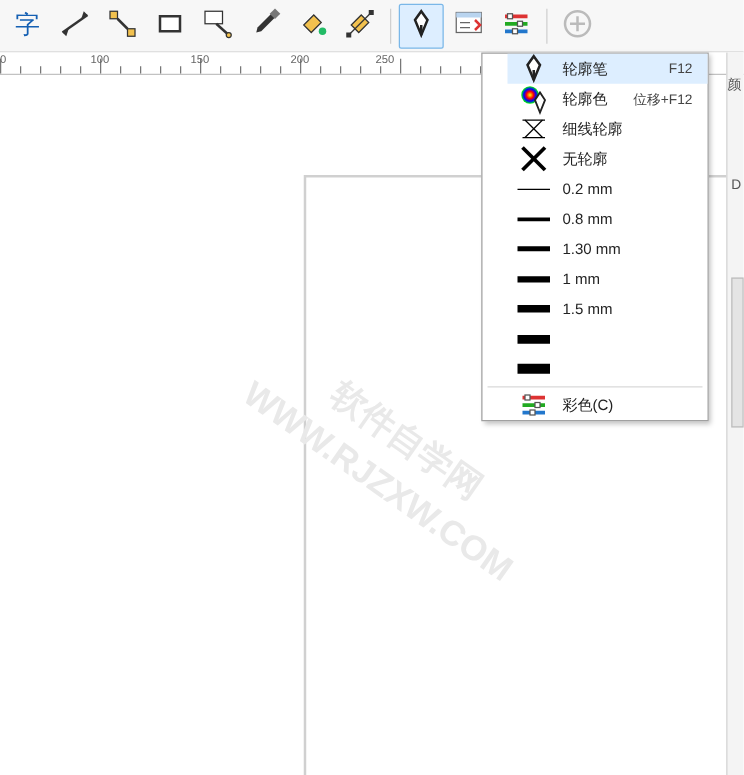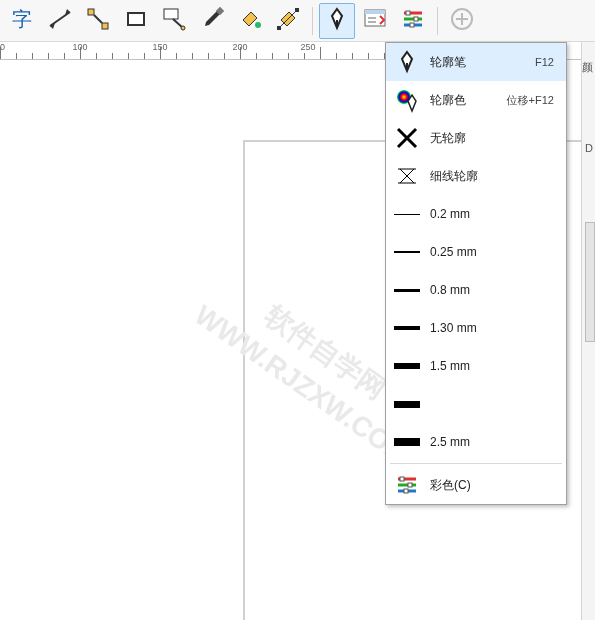--- a/index.html
+++ b/index.html
@@ -88,24 +88,25 @@
   top: 42px; left: 385px;
   width: 182px;
   background: #fff;
   border: 1px solid #a0a0a0;
   box-shadow: 2px 2px 4px rgba(0,0,0,.25);
   z-index: 100;
 }
 .menuitem {
   display: flex;
   align-items: center;
-  height: 38px;
+  height: 24px;
   padding: 0 8px;
   cursor: pointer;
   gap: 10px;
+  margin-left: 20px;
 }
 .menuitem:hover, .menuitem.selected {
   background: #def;
 }
 .menuitem .ico {
   width: 26px; height: 26px;
   display: flex; align-items: center; justify-content: center;
   flex: none;
 }
 .menuitem .lbl { flex: 1; color: #222; }
@@ -300,63 +301,62 @@
           </defs>
           <path d="M14 14 L18 8 L22 14 L18 24 Z" fill="#fff" stroke="#222" stroke-width="1.5"></path>
         </svg>
       </span>
       <span class="lbl">轮廓色</span>
       <span class="sc">位移+F12</span>
     </div>
     <div class="menuitem">
       <span class="ico">
         <svg width="26" height="26" viewBox="0 0 26 26">
-          <line x1="4" y1="4" x2="22" y2="22" stroke="#000" stroke-width="3"></line>
-          <line x1="22" y1="4" x2="4" y2="22" stroke="#000" stroke-width="3"></line>
-        </svg>
-      </span>
-      <span class="lbl">无轮廓</span>
-    </div>
-    <div class="menuitem">
-      <span class="ico">
-        <svg width="26" height="26" viewBox="0 0 26 26">
           <line x1="4" y1="6" x2="22" y2="6" stroke="#000"></line>
           <line x1="4" y1="20" x2="22" y2="20" stroke="#000"></line>
           <line x1="6" y1="6" x2="20" y2="20" stroke="#000"></line>
           <line x1="20" y1="6" x2="6" y2="20" stroke="#000"></line>
         </svg>
       </span>
       <span class="lbl">细线轮廓</span>
     </div>
     <div class="menuitem">
+      <span class="ico">
+        <svg width="26" height="26" viewBox="0 0 26 26">
+          <line x1="4" y1="4" x2="22" y2="22" stroke="#000" stroke-width="3"></line>
+          <line x1="22" y1="4" x2="4" y2="22" stroke="#000" stroke-width="3"></line>
+        </svg>
+      </span>
+      <span class="lbl">无轮廓</span>
+    </div>
+    <div class="menuitem">
       <div class="lw-sample" style="height: 1px;"></div>
       <span class="lbl">0.2 mm</span>
     </div>
     <div class="menuitem">
-      <div class="lw-sample" style="height: 2px;"></div>
-      <span class="lbl">0.25 mm</span>
-    </div>
-    <div class="menuitem">
       <div class="lw-sample" style="height: 3px;"></div>
       <span class="lbl">0.8 mm</span>
     </div>
     <div class="menuitem">
       <div class="lw-sample" style="height: 4px;"></div>
       <span class="lbl">1.30 mm</span>
     </div>
     <div class="menuitem">
+      <div class="lw-sample" style="height: 5px;"></div>
+      <span class="lbl">1 mm</span>
+    </div>
+    <div class="menuitem">
       <div class="lw-sample" style="height: 6px;"></div>
       <span class="lbl">1.5 mm</span>
     </div>
     <div class="menuitem">
       <div class="lw-sample" style="height: 7px;"></div>
     </div>
     <div class="menuitem">
       <div class="lw-sample" style="height: 8px;"></div>
-      <span class="lbl">2.5 mm</span>
     </div>
     <div class="msep"></div>
     <div class="menuitem">
       <span class="ico">
         <svg width="26" height="26" viewBox="0 0 26 26">
           <line x1="4" y1="7" x2="22" y2="7" stroke="#d33" stroke-width="3"></line>
           <line x1="4" y1="13" x2="22" y2="13" stroke="#2a2" stroke-width="3"></line>
           <line x1="4" y1="19" x2="22" y2="19" stroke="#27c" stroke-width="3"></line>
           <rect x="6" y="5" width="4" height="4" fill="#fff" stroke="#555"></rect>
           <rect x="14" y="11" width="4" height="4" fill="#fff" stroke="#555"></rect>

